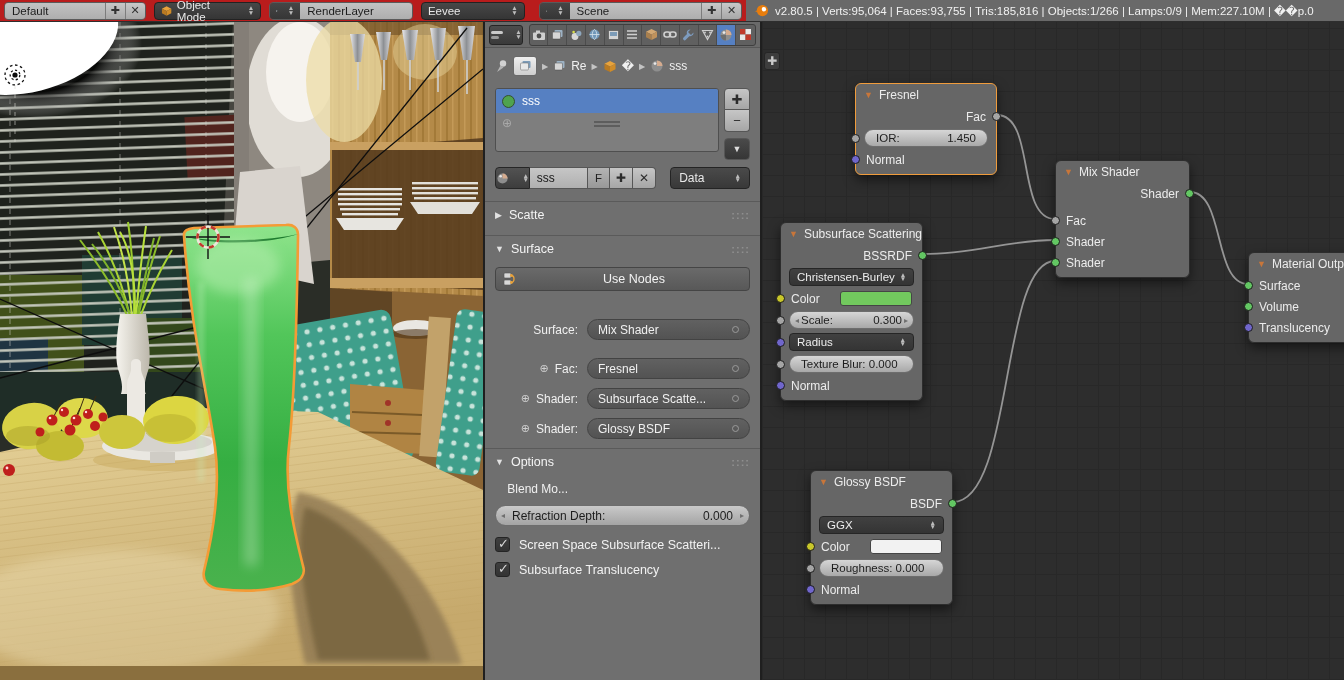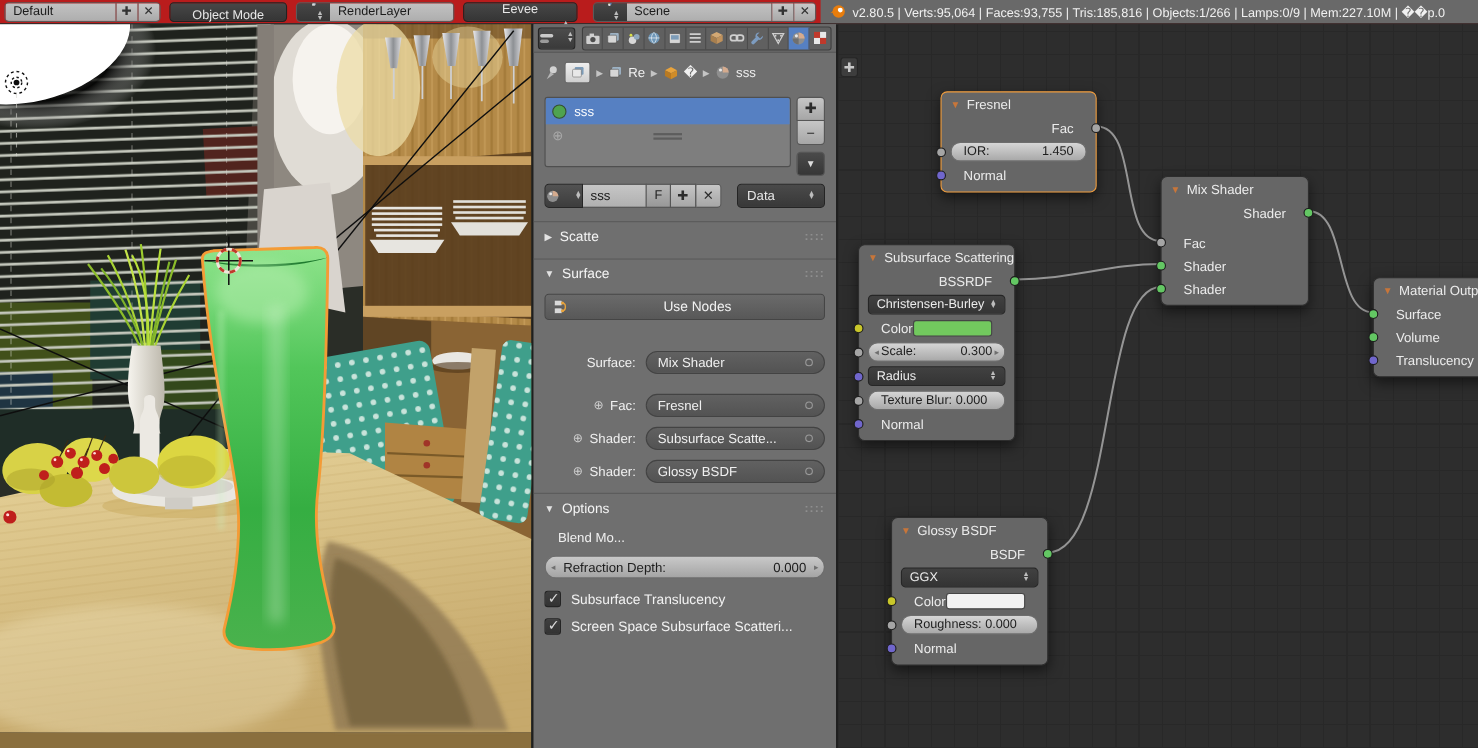--- a/index.html
+++ b/index.html
@@ -7,21 +7,21 @@
     font-family:"Liberation Sans","DejaVu Sans",sans-serif;-webkit-font-smoothing:antialiased;}
   
   .topbar{height:22px;display:flex;align-items:stretch;background:#b91c1c;border-bottom:1px solid #2e2e2e;}
   .tb-left{display:flex;align-items:center;gap:8px;padding:0 4px;width:746px;flex:none;}
   .group{display:flex;align-items:center;height:18px;border-radius:4px;overflow:hidden;border:1px solid #5a5a5a;}
   .fld{background:linear-gradient(#c2c2c2,#aeaeae);color:#1b1b1b;font-size:11.5px;height:100%;
        display:flex;align-items:center;padding:0 7px;}
   .sqbtn{width:20px;height:100%;background:linear-gradient(#c8c8c8,#a8a8a8);border-left:1px solid #7c7c7c;
        display:flex;align-items:center;justify-content:center;color:#333;font-size:11px;}
   .ddark{display:flex;align-items:center;gap:5px;height:18px;background:linear-gradient(#474747,#353535);
-       border:1px solid #222;border-radius:4px;color:#e8e8e8;font-size:11.5px;padding:0 6px;flex-direction:column;}
+       border:1px solid #222;border-radius:4px;color:#e8e8e8;font-size:11.5px;padding:0 6px;}
   .arrs{display:flex;flex-direction:column;line-height:4.5px;font-size:6.5px;color:#bdbdbd;margin-left:auto;padding-left:5px;}
   .icbtn{width:30px;justify-content:center;}
   .tb-right{flex:1;background:#696969;display:flex;align-items:center;gap:6px;padding:0 8px;overflow:hidden;}
   .stats{color:#f1f1f1;font-size:11.5px;white-space:nowrap;}
   
   .main{display:flex;height:658px;}
   .viewport{width:485px;flex:none;position:relative;border-right:2px solid #1f1f1f;background:#23261f;}
   .viewport svg{display:block;}
   
   .props{width:277px;flex:none;background:#6f6f6f;position:relative;overflow:hidden;border-right:2px solid #1f1f1f;color:#f0f0f0;}
@@ -86,21 +86,21 @@
       background-image:repeating-linear-gradient(0deg,#282828 0 1px,transparent 1px 21px),
                        repeating-linear-gradient(90deg,#282828 0 1px,transparent 1px 21px);}
   .wires{position:absolute;left:0;top:0;z-index:1;pointer-events:none;}
   .plustab{position:absolute;left:2px;top:30px;width:16px;height:18px;background:#3d3d3d;border:1px solid #262626;
       border-radius:3px;color:#c9c9c9;display:flex;align-items:center;justify-content:center;font-size:12px;z-index:2;}
   .node{position:absolute;background:rgba(104,104,104,.97);border:1px solid #2d2d2d;border-radius:6px;
       box-shadow:0 5px 12px rgba(0,0,0,.5);z-index:2;font-size:12px;color:#ececec;padding-bottom:4px;}
   .node.selected{border:1.6px solid #f09c3c;}
   .nhead{height:22px;display:flex;align-items:center;gap:6px;padding:0 8px;white-space:nowrap;overflow:hidden;}
   .ntri{color:#c8763a;font-size:9px;}
-  .nrow{height:21px;display:flex;align-items:center;padding:0 20px;position:relative;white-space:nowrap;}
+  .nrow{height:21px;display:flex;align-items:center;padding:0 10px;position:relative;white-space:nowrap;}
   .nrow.out{justify-content:flex-end;}
   .nrow.widget{height:22px;padding:0 8px;}
   .sock{position:absolute;top:50%;margin-top:-4.5px;width:9px;height:9px;border-radius:50%;border:1px solid #1c1c1c;}
   .sock.sl{left:-5px;}.sock.sr{right:-5px;}
   .sk-shader{background:#63c763;}.sk-val{background:#a5a5a5;}.sk-vec{background:#7066cc;}.sk-col{background:#c9c72a;}
   .ndrop{flex:1;height:18px;background:linear-gradient(#414141,#343434);border:1px solid #262626;border-radius:4px;
       display:flex;align-items:center;padding:0 7px;color:#ededed;font-size:11.5px;}
   .nslide{flex:1;height:18px;background:linear-gradient(#d6d6d6,#a8a8a8);border:1px solid #6d6d6d;border-radius:9px;
       display:flex;align-items:center;padding:0 11px;color:#1d1d1d;font-size:11.5px;position:relative;}
   .swatch{margin-left:auto;width:72px;height:15px;border-radius:3px;border:1px solid #454545;}
@@ -691,25 +691,25 @@
 
   <div class="pslider">
     <span class="tinyarr-l">◂</span>
     <span>Refraction Depth:</span>
     <span class="val">0.000</span>
     <span class="tinyarr-r">▸</span>
   </div>
 
   <div class="cbrow">
     <span class="cb checked"></span>
-    <span>Subsurface Translucency</span>
+    <span>Screen Space Subsurface Scatteri...</span>
   </div>
   <div class="cbrow">
     <span class="cb checked"></span>
-    <span>Screen Space Subsurface Scatteri...</span>
+    <span>Subsurface Translucency</span>
   </div>
 </div>
 
 <div class="ne">
   <svg class="wires" width="582" height="658">
     <g fill="none" stroke="#9e9e9e" stroke-width="1.8" opacity="0.92">
       <path d="M235,93 C274,93 254,197 293,197"></path>
       <path d="M161,232 C212,232 246,218 293,218"></path>
       <path d="M191,480 C252,480 238,239 293,239"></path>
       <path d="M428,170 C463,170 451,262 486,262"></path>

